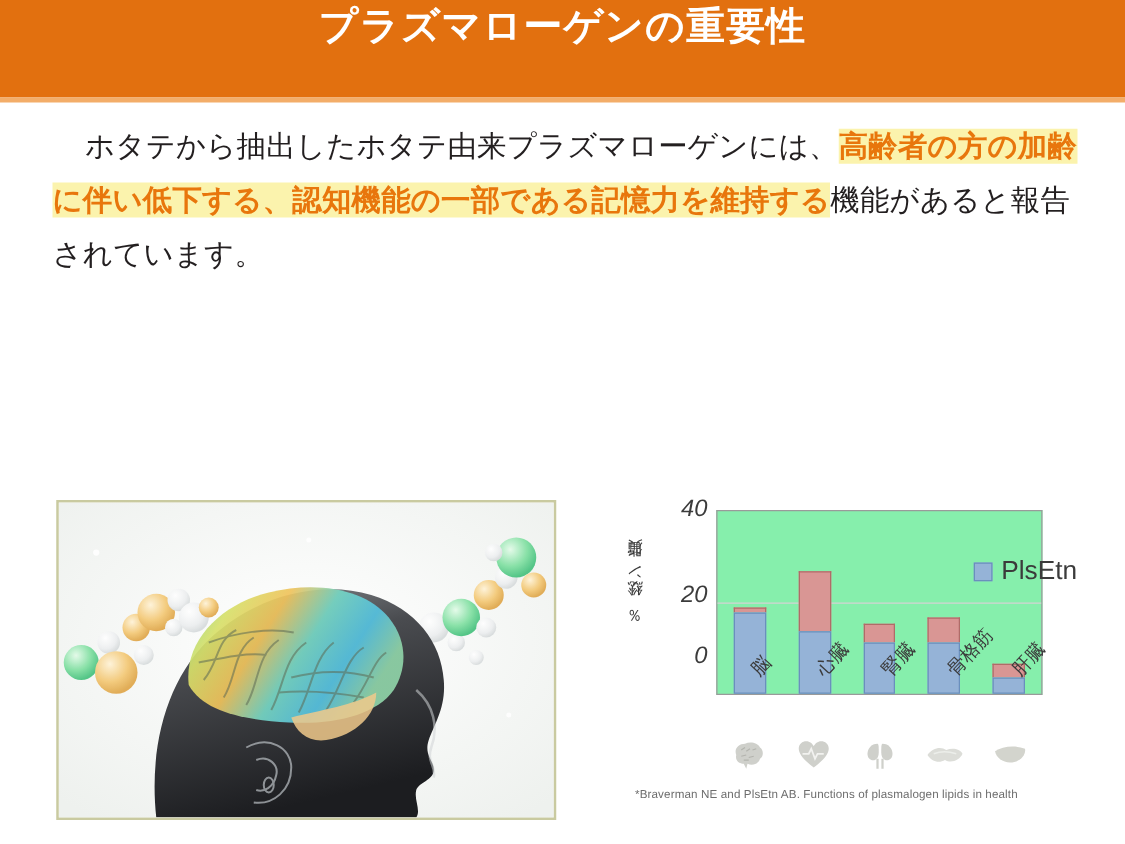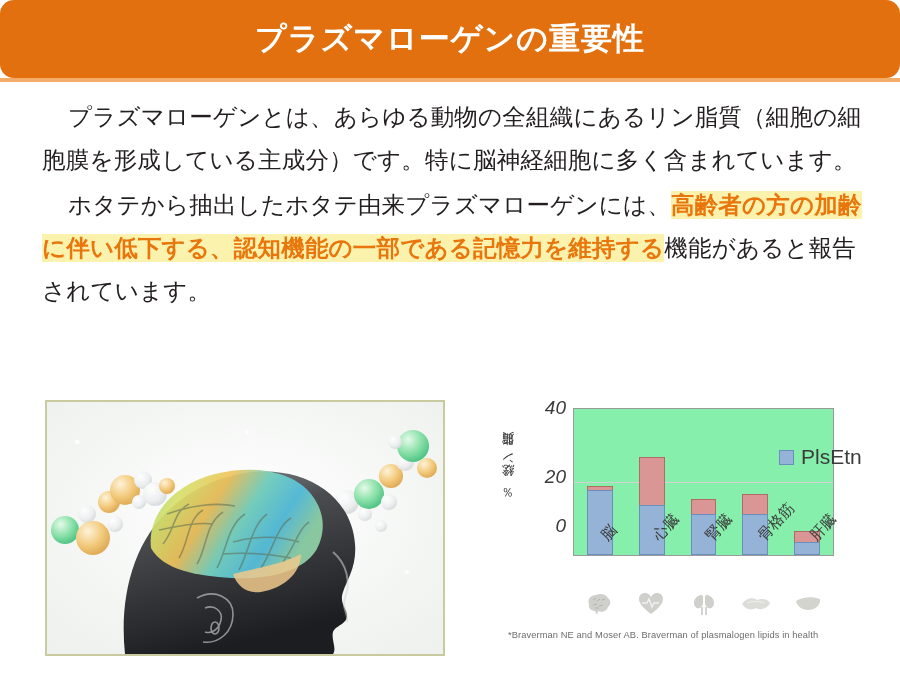--- a/index.html
+++ b/index.html
@@ -16,23 +16,21 @@
   }
 
   
   .header {
     position: absolute;
     left: 0; top: 0;
     width: 900px;
     height: 78px;
     background: #e2700f;
     display: flex;
-    align-items: center;
     justify-content: center;
-    border-radius: 14px;
   }
   .header-underline {
     position: absolute;
     left: 0; top: 78px;
     width: 900px;
     height: 4px;
     background: #f3ad69;
   }
   .header-title {
     color: #ffffff;
@@ -236,21 +234,20 @@
 </style>
 </head>
 <body>
 
 <div class="header">
   <div class="header-title">プラズマローゲンの重要性</div>
 </div>
 <div class="header-underline"></div>
 
 <div class="body-text">
-  <p class="para">プラズマローゲンとは、あらゆる動物の全組織にあるリン脂質（細胞の細胞膜を形成している主成分）です。特に脳神経細胞に多く含まれています。</p>
   <p class="para para2"><span>ホタテから抽出したホタテ由来プラズマローゲンには、</span><span class="hl">高齢者の方の加齢に伴い低下する、認知機能の一部である記憶力を維持する</span><span>機能があると報告されています。</span></p>
 </div>
 
 <div class="brain-figure">
   <svg width="396" height="252" viewBox="0 0 396 252">
     <defs>
       <radialGradient id="bgGlow" cx="50%" cy="45%" r="70%">
         <stop offset="0%" stop-color="#ffffff"></stop>
         <stop offset="100%" stop-color="#eef1ee"></stop>
       </radialGradient>
@@ -450,14 +447,14 @@
     </svg>
   </div>
   <div class="organ-slot">
     <svg width="28" height="18" viewBox="0 0 28 18">
       <path d="M2 6 C8 2 18 1 26 4 C27 9 22 15 14 15 C8 15 3 11 2 6 Z" fill="#d3d4cd"></path>
     </svg>
   </div>
 </div>
 
 <div class="citation">
-  <div>*Braverman NE and Moser AB. Braverman of plasmalogen lipids in health</div>
+  <div>*Braverman NE and PlsEtn AB. Functions of plasmalogen lipids in health</div>
 </div>
 
 </body></html>

